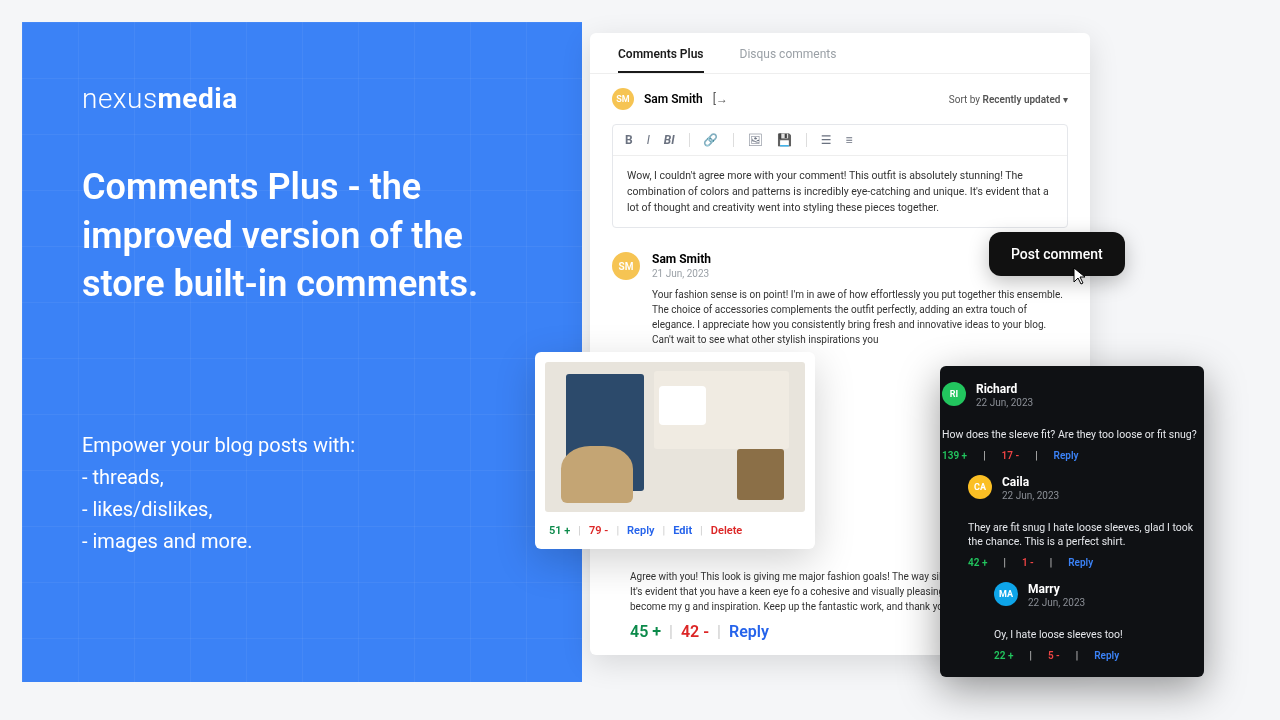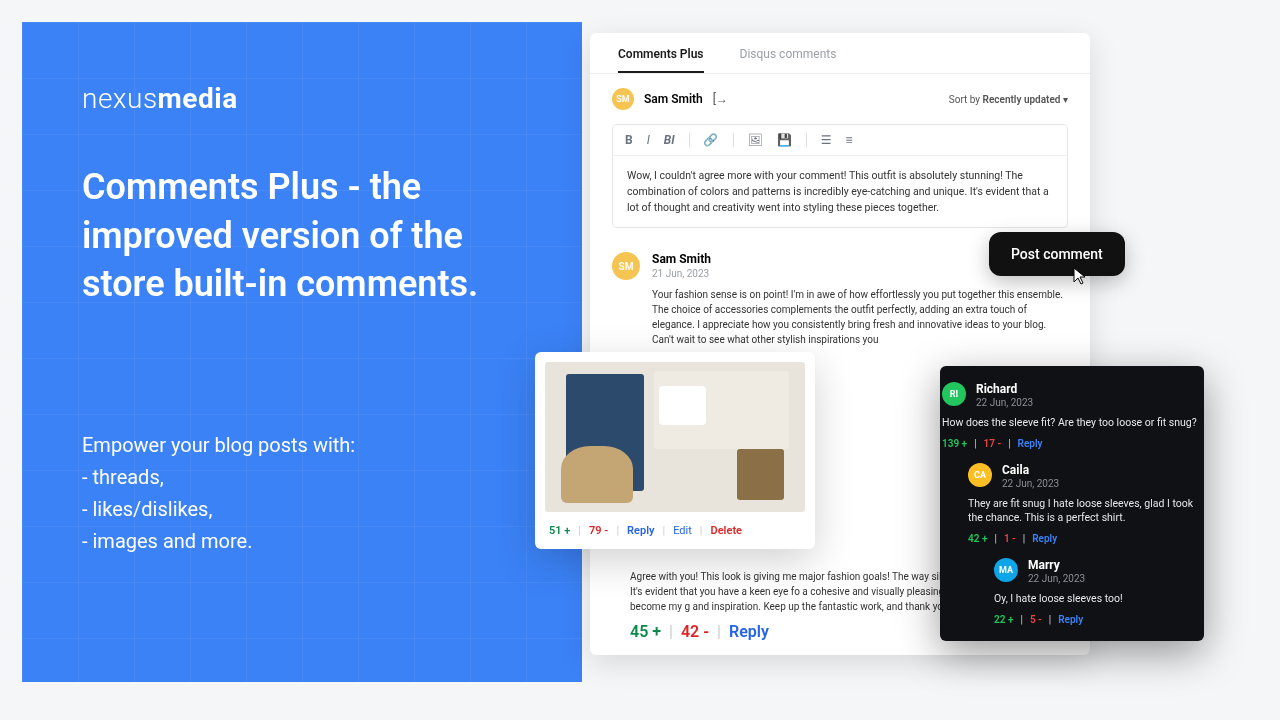--- a/index.html
+++ b/index.html
@@ -29,39 +29,39 @@
 .avatar2{width:28px;height:28px;border-radius:50%;display:flex;align-items:center;justify-content:center;font-size:10px;font-weight:600;color:#fff;flex-shrink:0}
 .cbody{flex:1}
 .cname{font-size:12px;font-weight:700}
 .cdate{font-size:10px;color:#9aa0a6;margin-top:2px}
 .ctext{font-size:10px;line-height:1.5;color:#333;margin-top:8px}
 .cmeta{display:flex;gap:8px;align-items:center;font-size:16px;margin-top:8px}
 .up{color:#0b8a4a;font-weight:600}
 .down{color:#dc2626;font-weight:600}
 .msep{color:#ccc}
 .reply{color:#2563eb;font-weight:600;cursor:pointer}
-.edit{color:#2563eb;font-weight:400;cursor:pointer}
+.edit{color:#2563eb;font-weight:700;cursor:pointer}
 .delete{color:#dc2626;font-weight:600;cursor:pointer}
 .nested{padding-left:40px}
 .post-btn{position:absolute;left:989px;top:232px;background:#111;color:#fff;padding:14px 22px;border-radius:12px;font-size:14px;font-weight:500;box-shadow:0 6px 20px rgba(0,0,0,.25)}
 .cursor{position:absolute;left:1072px;top:266px;font-size:18px;color:#000}
 .image-card{position:absolute;left:535px;top:352px;width:280px;background:#fff;border-radius:6px;box-shadow:0 12px 40px rgba(0,0,0,.18);padding:10px}
 .image-box{width:100%;height:150px;background:#e8e4dc;border-radius:3px;position:relative;overflow:hidden}
 .img-item{position:absolute;border-radius:3px}
 .image-meta{display:flex;gap:8px;align-items:center;font-size:11px;margin-top:10px;padding:2px 4px}
 .dark-panel{position:absolute;left:940px;top:366px;width:264px;background:#0f1114;border-radius:6px;box-shadow:0 12px 40px rgba(0,0,0,.4);color:#fff;padding:16px 2px}
 .dc{display:flex;gap:10px}
 .dav{width:24px;height:24px;border-radius:50%;display:flex;align-items:center;justify-content:center;font-size:9px;font-weight:700;flex-shrink:0}
 .ri{background:#22c55e}
 .ca{background:#fbbf24}
 .ma{background:#0ea5e9}
 .dname{font-size:12px;font-weight:700}
 .ddate{font-size:10px;color:#8b8f96;margin-top:1px}
-.dtext{font-size:10.5px;line-height:1.4;margin-top:8px;color:#e5e7eb}
-.dmeta{display:flex;gap:7px;align-items:center;font-size:10px;margin-top:7px}
+.dtext{font-size:10.5px;line-height:1.4;margin-top:20px;color:#e5e7eb}
+.dmeta{display:flex;gap:16px;align-items:center;font-size:10px;margin-top:7px}
 .dup{color:#22c55e;font-weight:600}
 .ddown{color:#ef4444;font-weight:600}
 .dreply{color:#3b82f6;font-weight:600;cursor:pointer}
 .dnest{margin-top:14px;padding-left:26px}
 .dnest2{margin-top:14px;padding-left:26px}
 </style>
 </head>
 <body>
 
 <div class="blue-panel">

